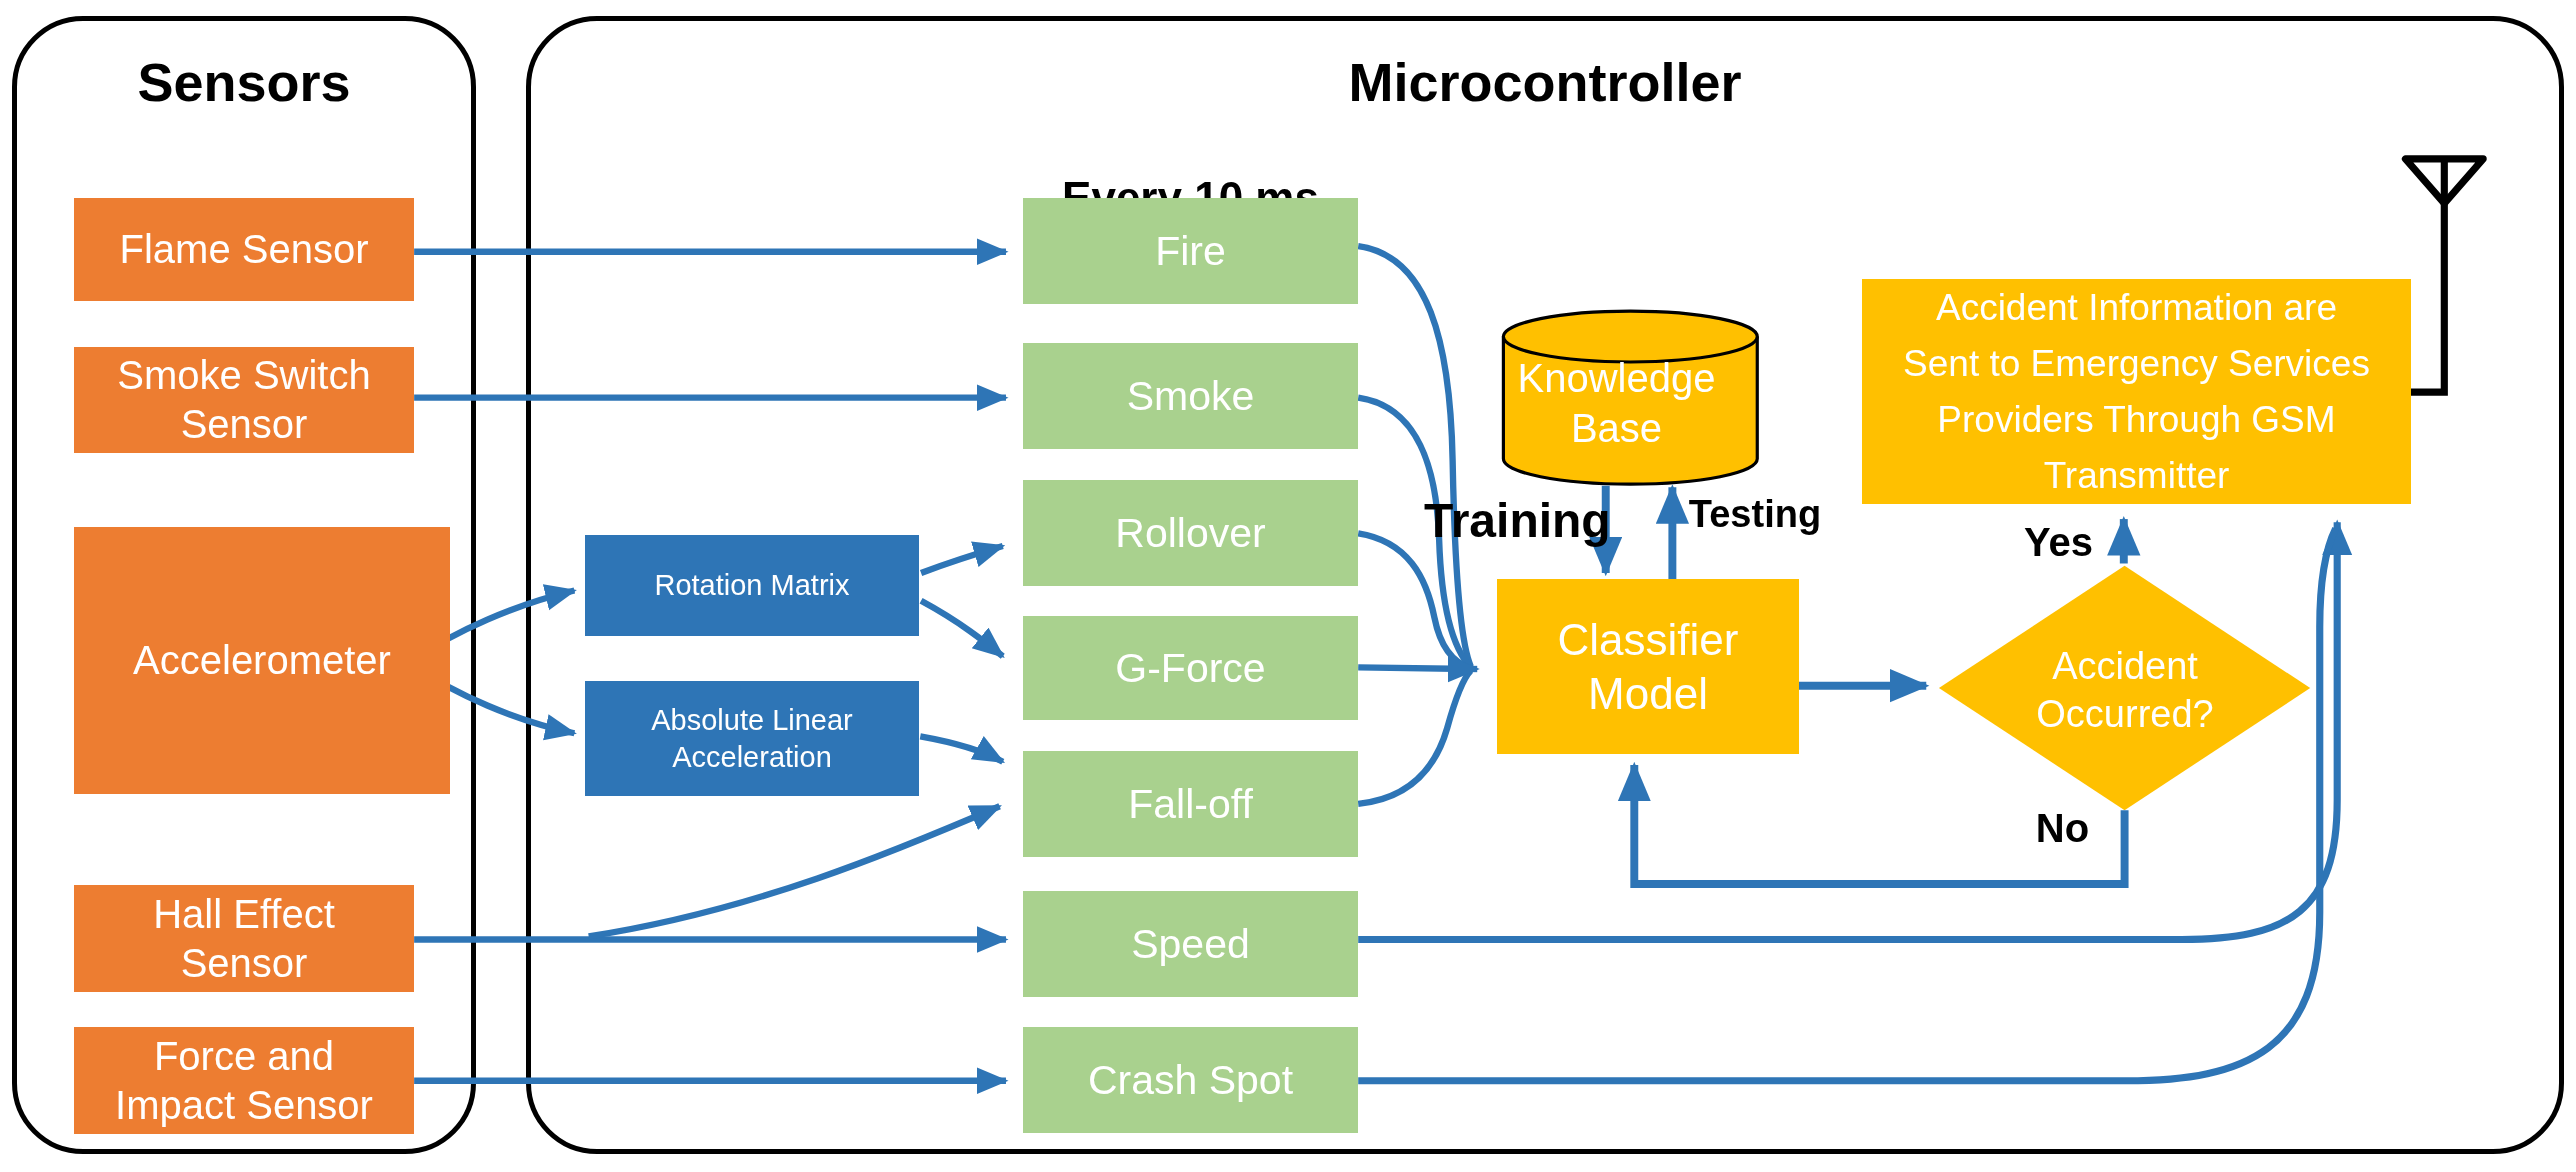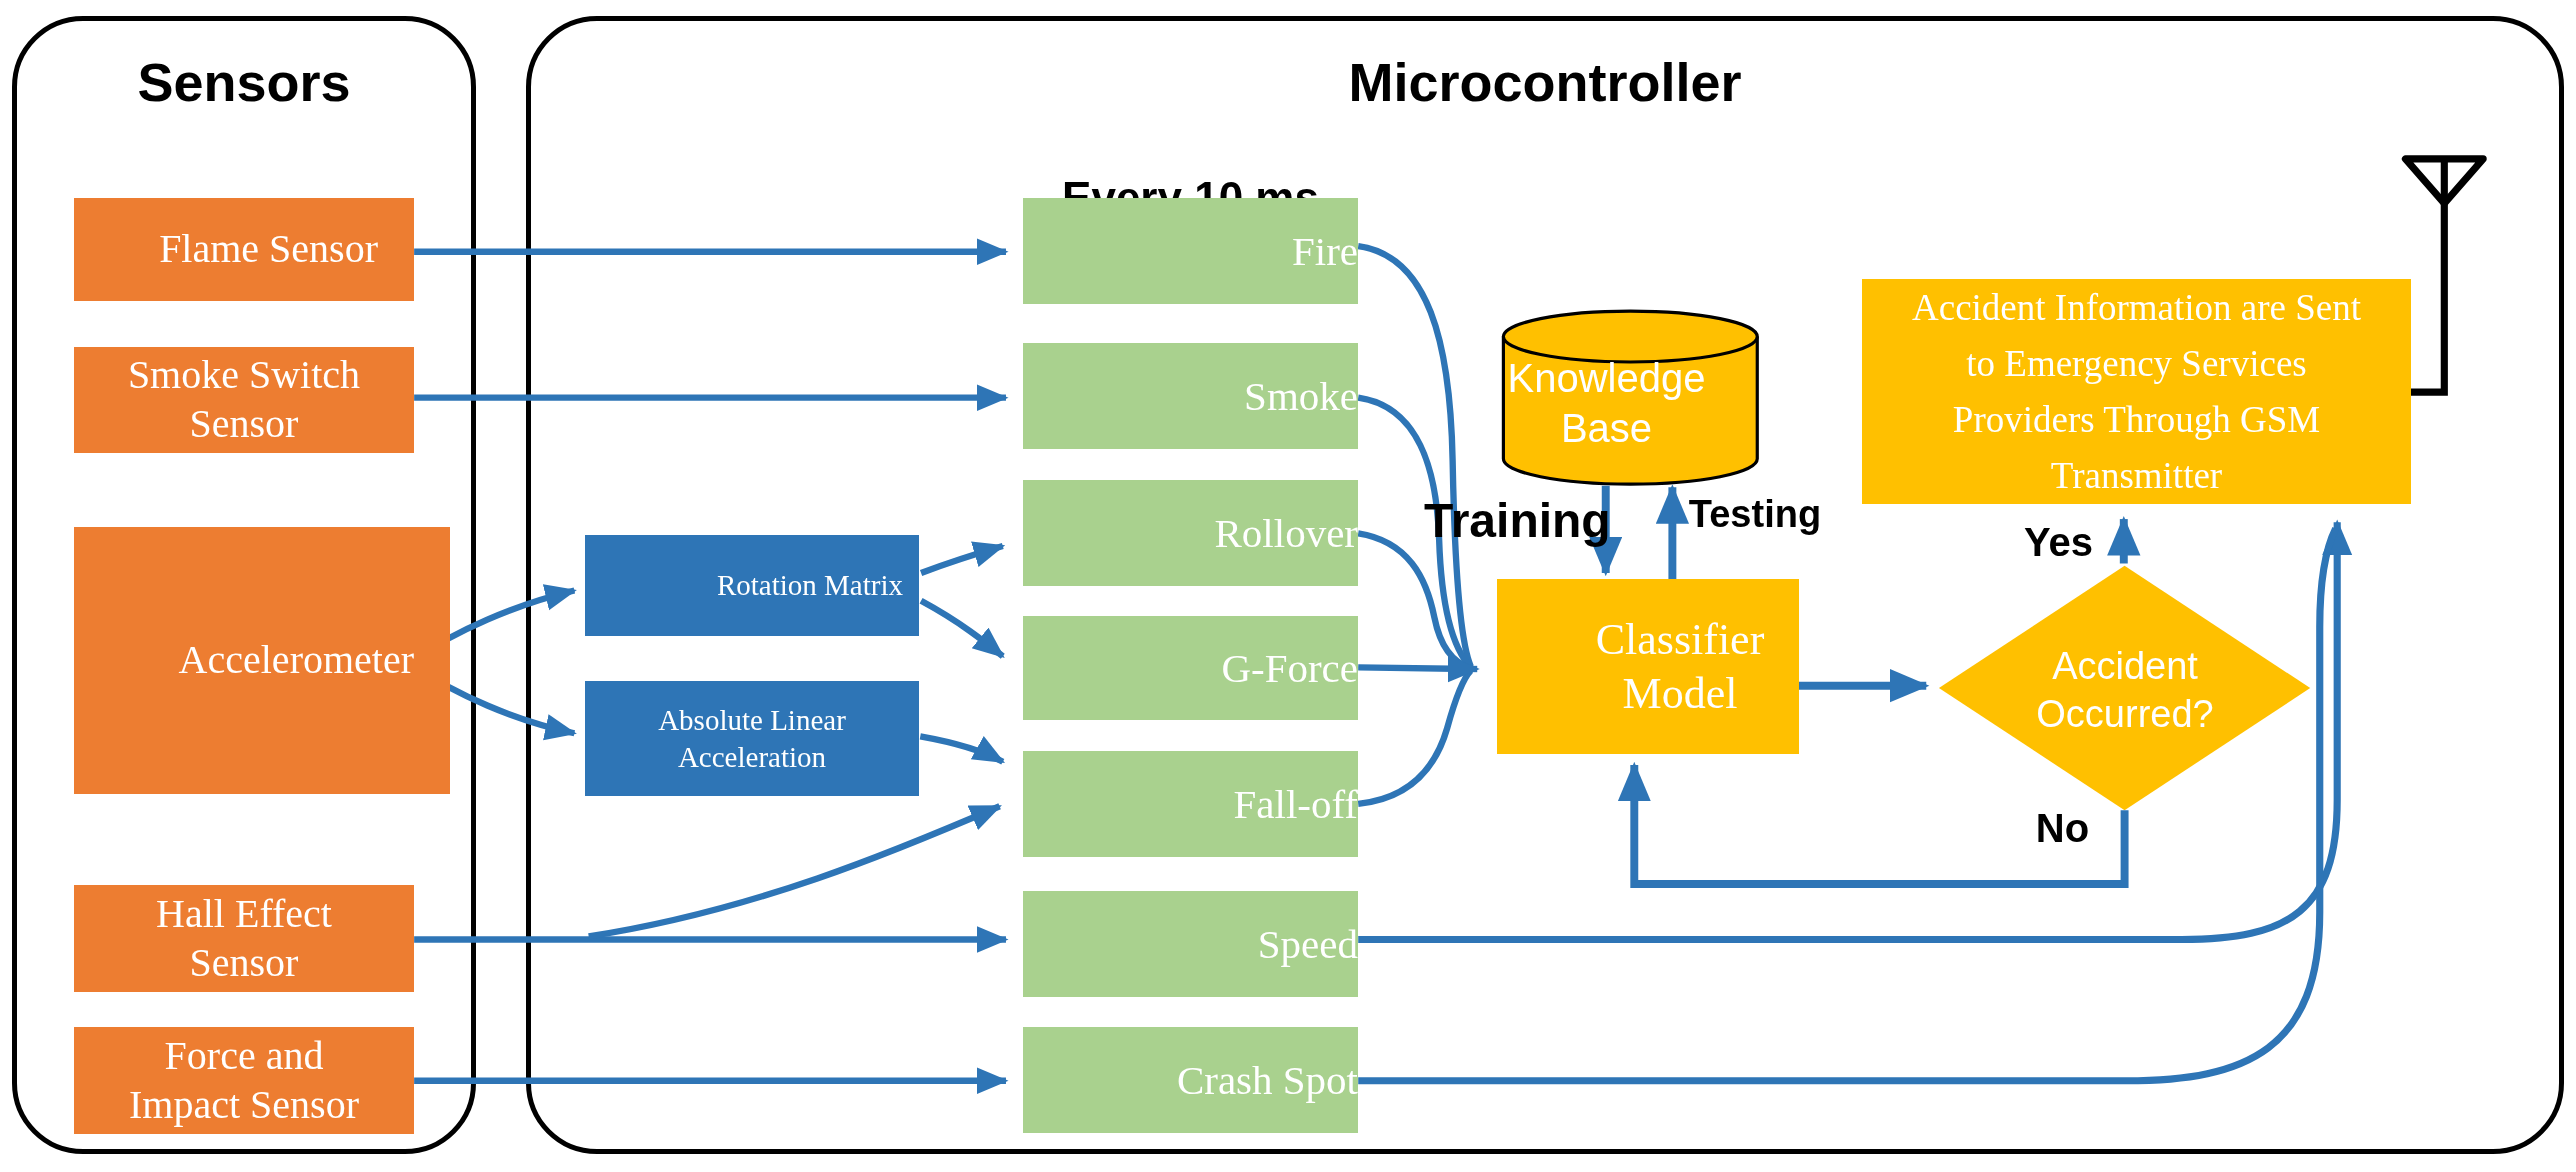--- a/index.html
+++ b/index.html
@@ -21,22 +21,22 @@
   }
   #connectors{position:absolute; left:0; top:0; pointer-events:none;}
   #ah path{fill:var(--arrow);}
   .conn{stroke:var(--arrow); stroke-width:8; fill:none;}
   .conn.w9{stroke-width:9;}
   .conn.w10{stroke-width:10;}
   .shape-gold{fill:var(--gold);}
   .cyl{fill:var(--gold); stroke:var(--ink); stroke-width:4;}
   .ant{stroke:var(--ink); stroke-width:9; fill:none;}
   .box{
-    position:absolute; display:flex; align-items:center; justify-content:flex-end;
-    text-align:center; color:#fff; box-sizing:border-box; line-height:1.22;font-family:Liberation Serif, serif;
+    position:absolute; display:flex; align-items:center; justify-content:center;
+    text-align:center; color:#fff; box-sizing:border-box; line-height:1.22;
   }
   .orange{background:var(--orange); font-size:40px; padding:0 36px;}
   .green{background:var(--green); font-size:41px;}
   .blue{background:var(--blue); font-size:29px; padding:8px 16px; line-height:1.25;}
   .goldbox{background:var(--gold);margin-left:12px;}
   .overlay-label{
     position:absolute; display:flex; align-items:center; justify-content:center;
     text-align:center; color:#fff; line-height:1.25;
   }
   .flow-label{
@@ -148,21 +148,21 @@
   <div class="box green" style="left:1023px; top:751px; width:335px; height:106px;">
     <span>Fall-off</span>
   </div>
   <div class="box green" style="left:1023px; top:891px; width:335px; height:106px;">
     <span>Speed</span>
   </div>
   <div class="box green" style="left:1023px; top:1027px; width:335px; height:106px;">
     <span>Crash Spot</span>
   </div>
 
-  <div class="overlay-label" style="left:1503px; top:343px; width:207px; height:119px; font-size:40px;">
+  <div class="overlay-label" style="left:1503px; top:343px; width:207px; height:119px; font-size:40px;padding-left:10px;">
     <span style="width:214px;">Knowledge Base</span>
   </div>
 
   <div class="box goldbox" style="left:1485px; top:579px; width:302px; height:175px; font-size:44px;">
     <span style="width:238px;">Classifier Model</span>
   </div>
 
   <div class="overlay-label" style="left:2006px; top:631px; width:238px; height:119px; font-size:38px;">
     <span style="width:198px;">Accident Occurred?</span>
   </div>

